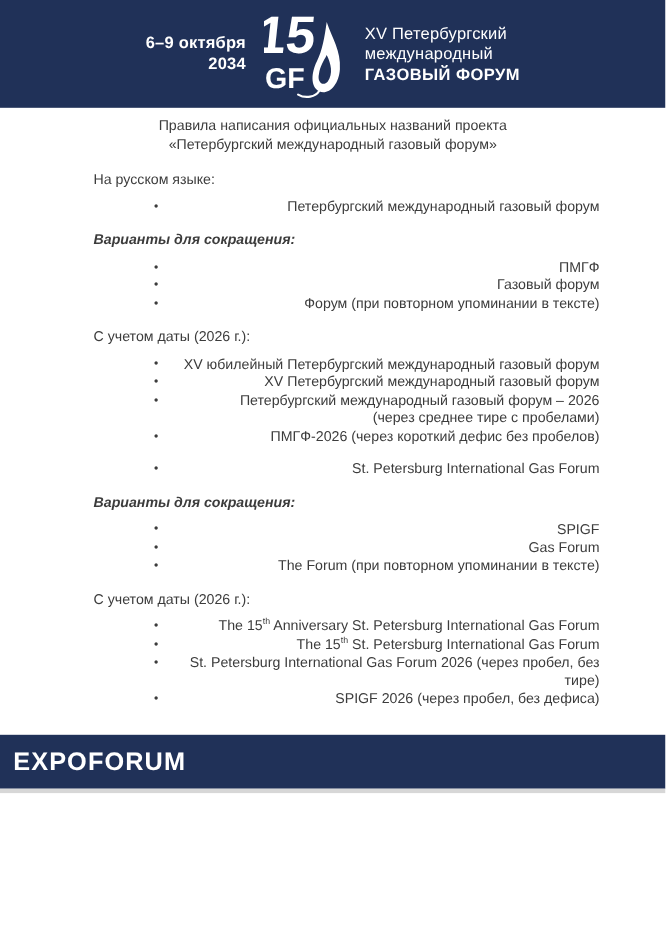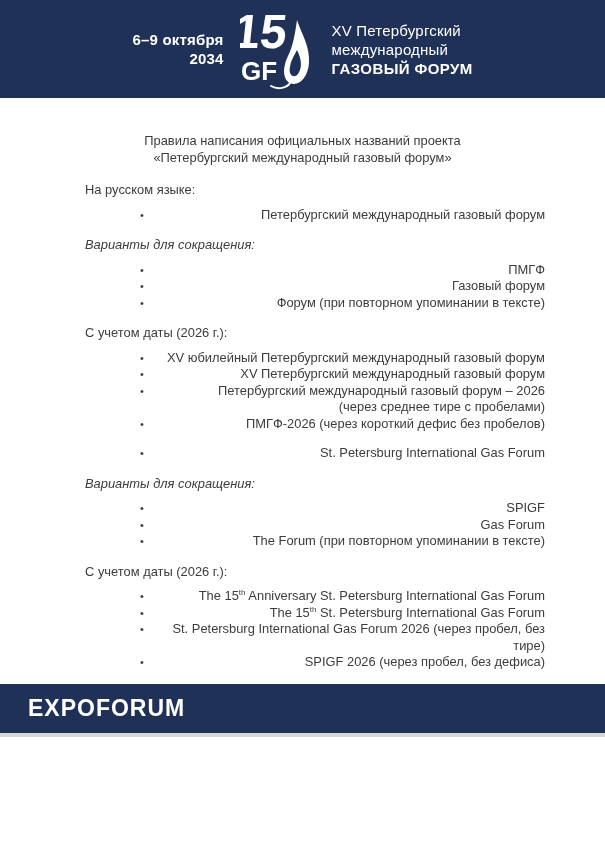--- a/index.html
+++ b/index.html
@@ -32,53 +32,53 @@
   }
   .logo-svg{display:block;}
   .header-title{
     font-size:15px;line-height:19px;letter-spacing:.2px;
   }
   .header-title .t-bold{font-weight:bold;letter-spacing:.4px;}
 
   
   .doc{
     flex:1 1 auto;
-    padding:35px 60px 0 85px;
+    padding:8px 60px 0 85px;
   }
   .doc-title{
     text-align:center;
     font-size:12.9px;line-height:16.5px;
     margin:0 25px 16px 0;
   }
   .block-heading{
     font-size:12.9px;line-height:16.5px;
     margin:14px 0 8px 0;
   }
   .heading_underline{text-underline-offset:2px;}
-  .heading_italic{font-style:italic;}
+  .heading_italic{font-style:italic;font-weight:bold;}
   .bullet-list{
     list-style:none;margin:0 0 13px 0;padding:0 0 0 55px;
   }
   .list-item{
     display:flex;align-items:flex-start;
     font-size:12.9px;line-height:16.5px;
   }
   .bullet{
     flex:0 0 18px;width:18px;
     font-size:11px;line-height:16.5px;
   }
   .li-text{flex:1 1 auto;text-align:right;}
   .li-text sup{font-size:8px;line-height:0;}
 
   
   .footer{
     height:49px;flex:0 0 49px;
     background:var(--navy);
     display:flex;align-items:center;
-    padding-left:28px;
+    padding-left:12px;
   }
   .footer-brand{
     color:#fff;font-weight:bold;
     font-size:23px;letter-spacing:1px;
   }
   .bottom-strip{height:4px;flex:0 0 4px;background:var(--strip);}
 </style>
 </head>
 <body>
 

